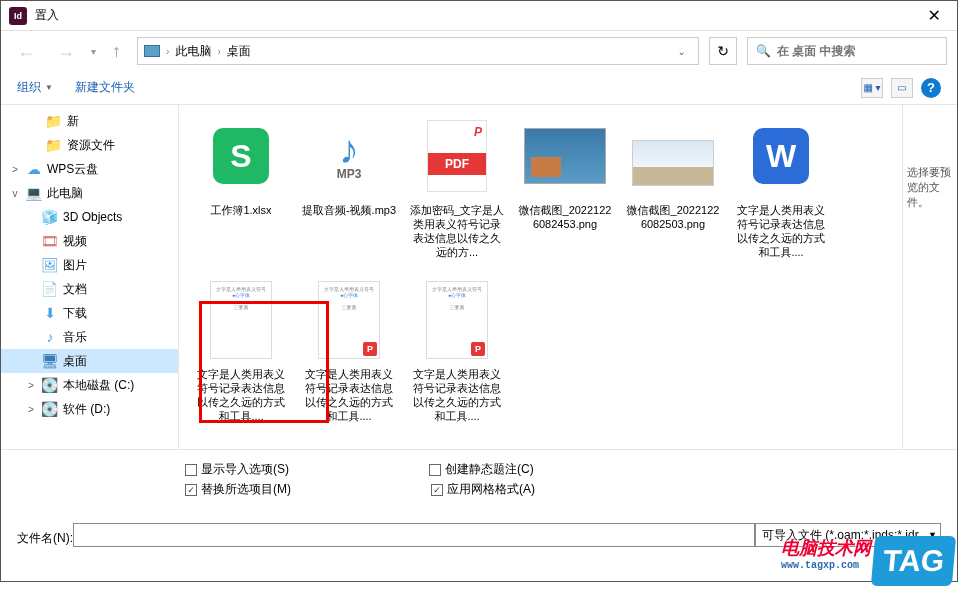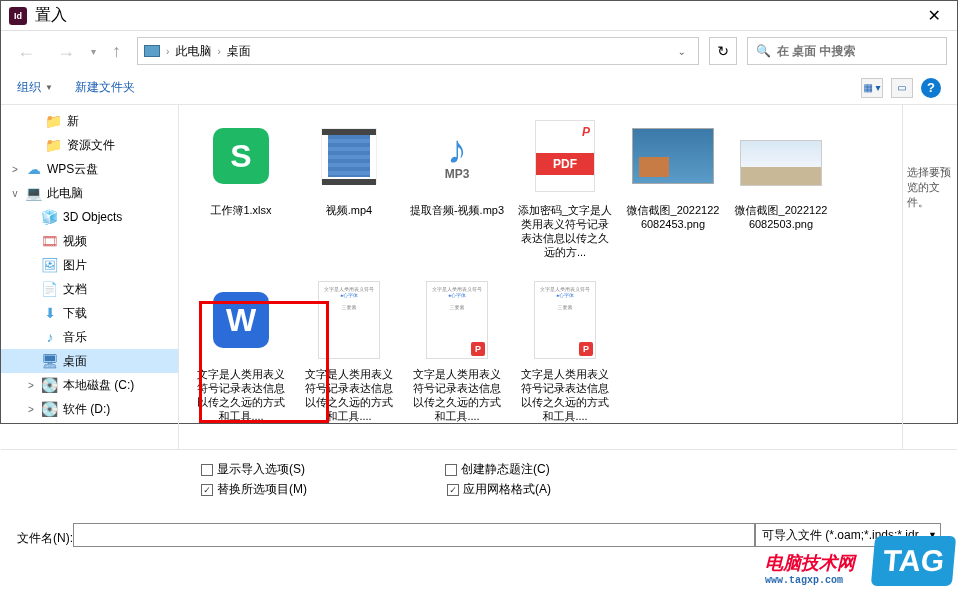--- a/index.html
+++ b/index.html
@@ -1,22 +1,22 @@
 <!DOCTYPE html>
 <html><head>
 <meta charset="utf-8">
 <style>
 * { margin: 0; padding: 0; box-sizing: border-box; font-family: "Microsoft YaHei", sans-serif; }
 body { width: 960px; height: 592px; background: #fff; overflow: hidden; position: relative; }
 
-.dialog { border: 1px solid #555; width: 958px; height: 424px; position: relative; background: #fff; }
+.dialog { border: 1px solid #555; width: 958px; height: 582px; position: relative; background: #fff; }
 
 .titlebar { height: 30px; display: flex; align-items: center; padding: 0 8px; border-bottom: 1px solid #e0e0e0; }
 .titlebar .app-icon { width: 18px; height: 18px; background: #4b0e30; border-radius: 3px; display: flex; align-items: center; justify-content: center; color: #fff; font-size: 9px; font-weight: bold; margin-right: 8px; }
-.titlebar .title { font-size: 16px; }
+.titlebar .title { font-size: 12px; }
 .titlebar .close { margin-left: auto; font-size: 16px; cursor: pointer; padding: 2px 8px; }
 
 .navbar { height: 40px; display: flex; align-items: center; padding: 0 10px; gap: 10px; }
 .nav-arrow { font-size: 18px; color: #999; padding: 4px 6px; cursor: pointer; }
 .nav-arrow.disabled { color: #ccc; }
 .nav-chevron { font-size: 10px; color: #999; }
 .breadcrumb { flex: 1; border: 1px solid #ccc; height: 28px; display: flex; align-items: center; padding: 0 6px; gap: 6px; font-size: 12px; }
 .breadcrumb .sep { color: #888; font-size: 10px; }
 .breadcrumb .dd { margin-left: auto; font-size: 10px; color: #666; padding: 0 6px; }
 .refresh { border: 1px solid #ccc; height: 28px; width: 28px; display: flex; align-items: center; justify-content: center; font-size: 14px; cursor: pointer; }
@@ -70,31 +70,31 @@
 .docx-icn { width: 56px; height: 56px; background: #2c6cd8; border-radius: 10px; color: #fff; font-size: 32px; font-weight: bold; display:flex; align-items:center; justify-content:center; }
 .doc-page { width: 62px; height: 78px; background:#fff; border:1px solid #ddd; padding:4px; font-size:5px; line-height:6px; color:#888; position:relative; overflow:hidden; }
 .doc-page .blue { color:#3b7ad8; }
 .doc-page .red-p { position:absolute; bottom:2px; right:2px; width:14px; height:14px; background:#e63737; color:#fff; font-size:9px; font-weight:bold; display:flex; align-items:center; justify-content:center; border-radius:2px; }
 .redbox { position:absolute; border: 3px solid #e00; pointer-events:none; }
 .redbox.r1 { left: 198px; top: 300px; width: 130px; height: 122px; }
 
 .preview { width: 55px; border-left: 1px solid #e5e5e5; font-size: 11px; padding: 60px 4px 0; text-align: left; color: #555; }
 
 .options { padding: 8px 16px 8px 184px; font-size: 12px; border-top: 1px solid #e5e5e5; }
-.options .row { display: flex; gap: 140px; margin: 3px 16px; }
+.options .row { display: flex; gap: 140px; margin: 3px 0; }
 .opt { display: flex; align-items: center; gap: 4px; }
 .opt .cb { width: 12px; height: 12px; border: 1px solid #666; display: inline-flex; align-items: center; justify-content: center; font-size: 9px; color: #333; }
 .opt .cb.chk::after { content:"✓"; }
 
 .filename-row { display: flex; align-items: flex-end; padding: 14px 16px; gap: 0; font-size: 12px; }
 .filename-row .lbl { }
 .filename-row input { flex: 1; border: 1px solid #888; height: 24px; padding: 0 6px; }
 .filename-row .filter { border: 1px solid #888; height: 24px; width: 186px; padding: 0 6px; display: flex; align-items: center; justify-content: space-between; cursor: pointer; overflow: hidden; white-space: nowrap; }
 
-.watermarks { position: absolute; right: 6px; bottom: 6px; display: flex; align-items: flex-end; gap: 18px; pointer-events: none; }
+.watermarks { position: absolute; right: 6px; bottom: 6px; display: flex; align-items: flex-start; gap: 2px; pointer-events: none; }
 .wm1 { font-size: 18px; font-weight: bold; color: #e03; font-style: italic; text-shadow: 0 0 2px #fff; }
 .wm1 .sub { font-size: 10px; color: #2a6ab0; display:block; font-style:normal;font-family:Liberation Mono, monospace; }
 .tag { background: #1e9bd8; color:#fff; font-size: 30px; font-weight:bold; padding: 8px 10px; border-radius: 6px; transform: skewX(-5deg); }
 </style>
 </head>
 <body>
 
 <div class="dialog">
   <div class="titlebar">
     <div class="app-icon">Id</div>
@@ -205,26 +205,20 @@
       </div>
     <div class="filegrid" id="filegrid">
         <div class="file-item">
           <div class="thumb">
             <div class="xlsx-icn">S</div>
           </div>
           <div class="label">工作簿1.xlsx</div>
         </div>
         <div class="file-item">
           <div class="thumb">
-            <div class="mp4-icn"></div>
-          </div>
-          <div class="label">视频.mp4</div>
-        </div>
-        <div class="file-item">
-          <div class="thumb">
             <div class="mp3-icn">
               <span class="note">♪</span>
               <span class="txt">MP3</span>
             </div>
           </div>
           <div class="label">提取音频-视频.mp3</div>
         </div>
         <div class="file-item">
           <div class="thumb">
             <div class="pdf-icn">

